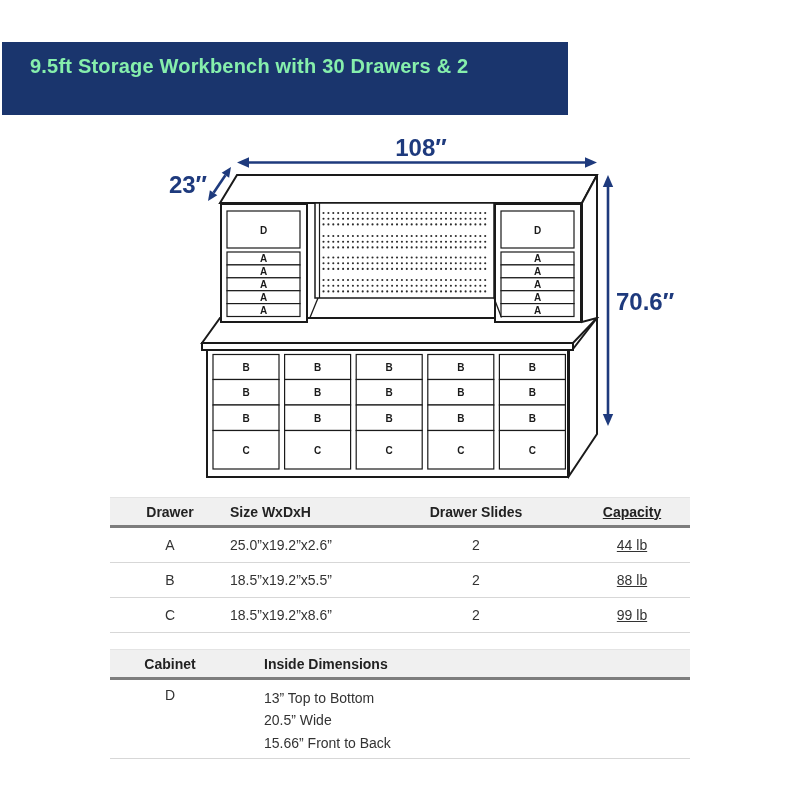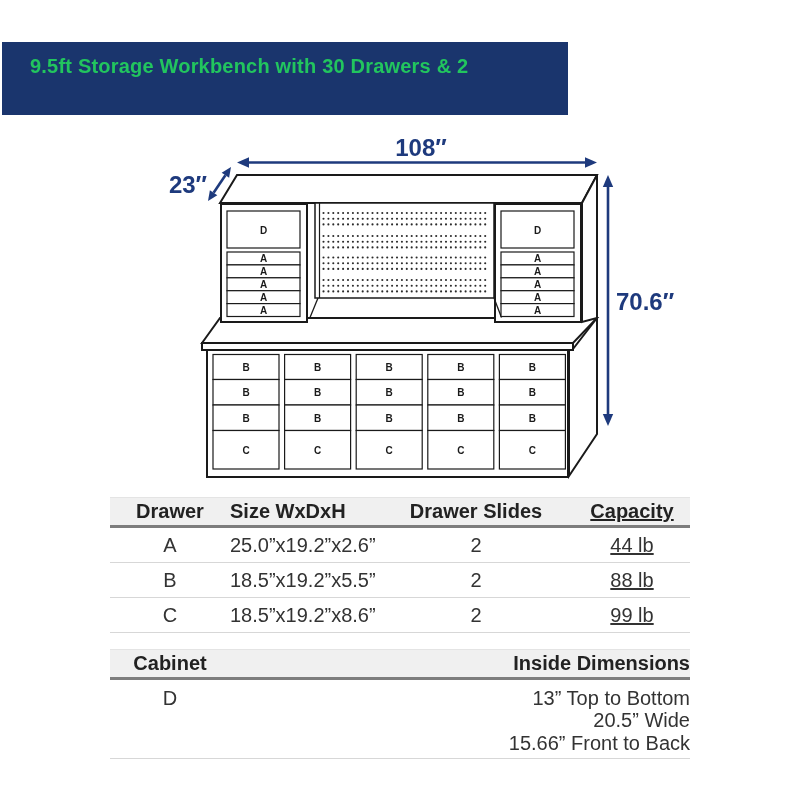--- a/index.html
+++ b/index.html
@@ -2,47 +2,47 @@
 <html><head>
 <meta charset="utf-8">
 <style>
   html,body{margin:0;padding:0;background:#ffffff;}
   .page{position:relative;width:800px;height:800px;background:#ffffff;overflow:hidden;
         font-family:"Liberation Sans","DejaVu Sans",sans-serif;}
 
   
   .banner{position:absolute;left:2px;top:42px;width:566px;height:73px;
           box-sizing:border-box;padding:11px 18px 0 28px;}
-  .banner .line{color:#22c55e;font-size:20px;font-weight:bold;line-height:27px;
+  .banner .line{color:#86efac;font-size:20px;font-weight:bold;line-height:27px;
                 letter-spacing:.2px;white-space:nowrap;}
 
   
   .diagram{position:absolute;left:0;top:130px;width:800px;height:370px;}
   .ln2{fill:#ffffff;stroke:#1a1a1a;stroke-width:2;}
   .ln15{fill:#ffffff;stroke:#1a1a1a;stroke-width:1.5;}
   .ln12{fill:#ffffff;stroke:#1a1a1a;stroke-width:1.2;}
   .edge{stroke:#1a1a1a;fill:none;}
   .dim-line{stroke:#1e3a7d;stroke-width:2.6;fill:none;}
   .dim-head{fill:#1e3a7d;stroke:none;}
   .dim-text{fill:#1e3a7d;font-size:24px;font-weight:bold;}
   .drawer-letter{fill:#1a1a1a;font-size:10px;font-weight:600;text-anchor:middle;}
 
   
-  .spec-table{position:absolute;left:110px;width:580px;font-size:20px;color:#333;}
+  .spec-table{position:absolute;left:110px;width:580px;font-size:14px;color:#333;}
   .t1{top:497px;}
   .t2{top:649px;}
   .t-head{display:flex;align-items:center;height:27px;background:#f0f0f0;
           border-top:1px solid #e4e4e4;border-bottom:3px solid #7d7d7d;
           font-weight:bold;color:#222;}
   .t-row{display:flex;align-items:center;height:34px;border-bottom:1px solid #d7d7d7;}
   .c1{width:120px;text-align:center;}
   .c2{width:174px;}
   .c3{width:144px;text-align:center;}
   .c4{flex:1;text-align:center;padding-left:26px;text-decoration:underline;}
-  .c2-left{flex:1;text-align:right;padding-left:34px;}
+  .c2-left{flex:1;text-align:left;padding-left:34px;}
   .t2 .t-row-multi{display:flex;border-bottom:1px solid #d7d7d7;
                    padding:7px 0 4px 0;align-items:flex-start;}
   .t2 .dim-lines div{line-height:22.3px;}
 </style>
 </head>
 <body>
 
 <div class="page">
 
   <div class="banner" style="background: rgb(26, 53, 109);">

